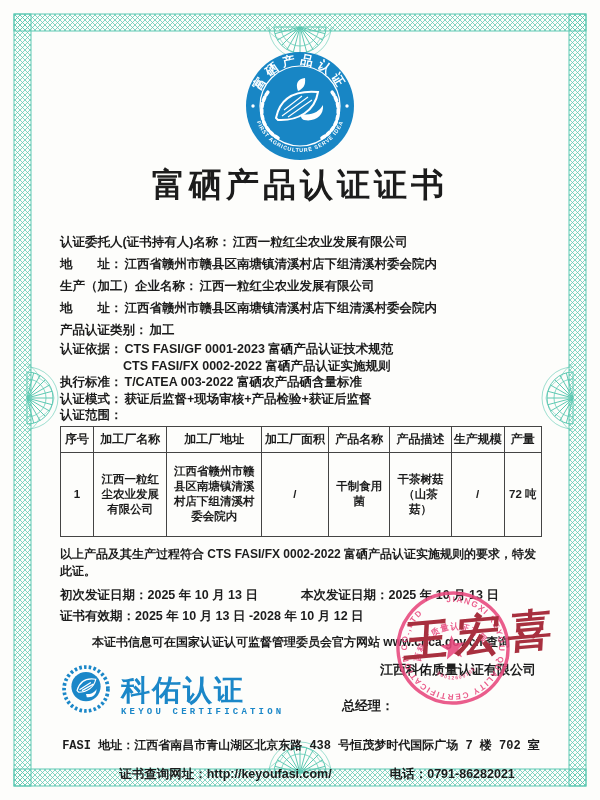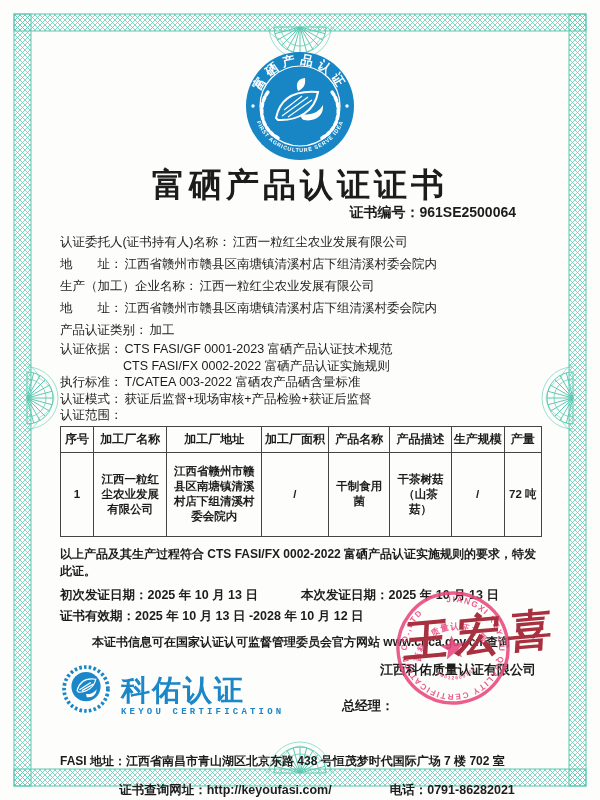--- a/index.html
+++ b/index.html
@@ -15,21 +15,21 @@
   .emblem-wrap{position:absolute;top:48px;left:50%;transform:translateX(-50%);z-index:2;}
   .page-title{
     position:absolute;top:163px;left:0;width:100%;text-align:center;
     font-size:33px;font-weight:900;letter-spacing:4px;z-index:2;
   }
   .certno{
     position:absolute;top:204px;right:84px;font-size:14px;font-weight:800;z-index:2;
   }
   
   .body{position:absolute;top:231px;left:60px;right:58px;z-index:2;}
-  .fline{font-size:12.5px;font-weight:400;white-space:nowrap;}
+  .fline{font-size:12.5px;font-weight:700;white-space:nowrap;}
   .grp-a .fline{line-height:22px;}
   .grp-b .fline{line-height:16.5px;}
   .fline .lbl{margin-right:2px;}
   .fline.indent{padding-left:63px;}
   
   table.scope{width:100%;border-collapse:collapse;margin-top:2px;}
   table.scope th,table.scope td{
     border:1px solid #444;text-align:center;vertical-align:middle;
     padding:2px 2px;font-weight:700;
   }
@@ -47,21 +47,21 @@
   .keyou-txt .caption{font-size:9px;font-weight:800;color:#1b87c8;letter-spacing:3.2px;margin-top:2px;font-family:Liberation Mono, monospace;}
   .company{position:absolute;right:6px;top:0;font-size:13px;font-weight:700;}
   .manager{position:absolute;left:282px;top:36px;font-size:13px;font-weight:700;}
   .stamp{position:absolute;left:393px;top:588px;width:120px;height:120px;z-index:3;opacity:.88;}
   .signature{
     position:absolute;left:404px;top:606px;z-index:4;
     font-size:44px;font-weight:900;color:#a8303f;
     transform:rotate(-5deg) skewX(-8deg);letter-spacing:8px;white-space:nowrap;
   }
   
-  .footer-addr{margin-top:20px;text-align:left;font-size:12px;font-weight:700;}
+  .footer-addr{margin-top:4px;text-align:center;font-size:12px;font-weight:700;font-family:Liberation Mono, monospace;}
   .footer-last{margin-top:12px;display:flex;justify-content:center;gap:58px;font-size:12.5px;font-weight:700;padding-left:32px;}
 </style>
 </head>
 <body>
 
 <div class="page">
 
   <svg class="border-svg" width="600" height="800" viewBox="0 0 600 800" aria-hidden="true">
     <defs>
       <pattern id="xh" width="5" height="5" patternUnits="userSpaceOnUse">
@@ -112,23 +112,20 @@
         <path d="M40,68 L66,49 M46,69 L70,52 M42,62 L60,48" stroke="#ffffff" stroke-width="1.1"></path>
         <path d="M56,43 c-3,-8 0,-12 7,-13 c1,7 -2,11 -7,13 Z" fill="#ffffff"></path>
         <path d="M60,66 c9,2 17,-2 21,-9 c1,11 -8,17 -19,15 c-3,-1 -4,-5 -2,-6 Z" fill="#ffffff"></path>
         <circle cx="74" cy="62" r="1.4" fill="#1886c5"></circle>
       </g>
     </svg>
   </div>
 
   <div class="page-title">富硒产品认证证书</div>
 
-  <div class="certno">
-    <span>证书编号：</span><span>961SE2500064</span>
-  </div>
 
   <div class="body">
 
     <div class="grp-a">
       <div class="fline"><span class="lbl">认证委托人(证书持有人)名称：</span><span>江西一粒红尘农业发展有限公司</span></div>
       <div class="fline"><span class="lbl">地　　址：</span><span>江西省赣州市赣县区南塘镇清溪村店下组清溪村委会院内</span></div>
       <div class="fline"><span class="lbl">生产（加工）企业名称：</span><span>江西一粒红尘农业发展有限公司</span></div>
       <div class="fline"><span class="lbl">地　　址：</span><span>江西省赣州市赣县区南塘镇清溪村店下组清溪村委会院内</span></div>
       <div class="fline"><span class="lbl">产品认证类别：</span><span>加工</span></div>
     </div>

